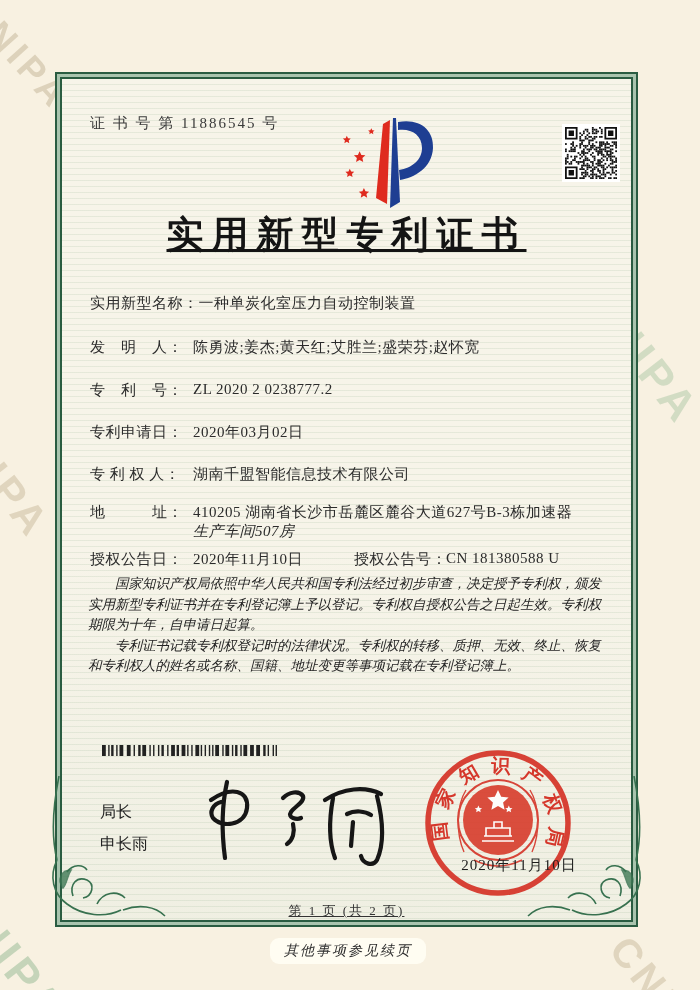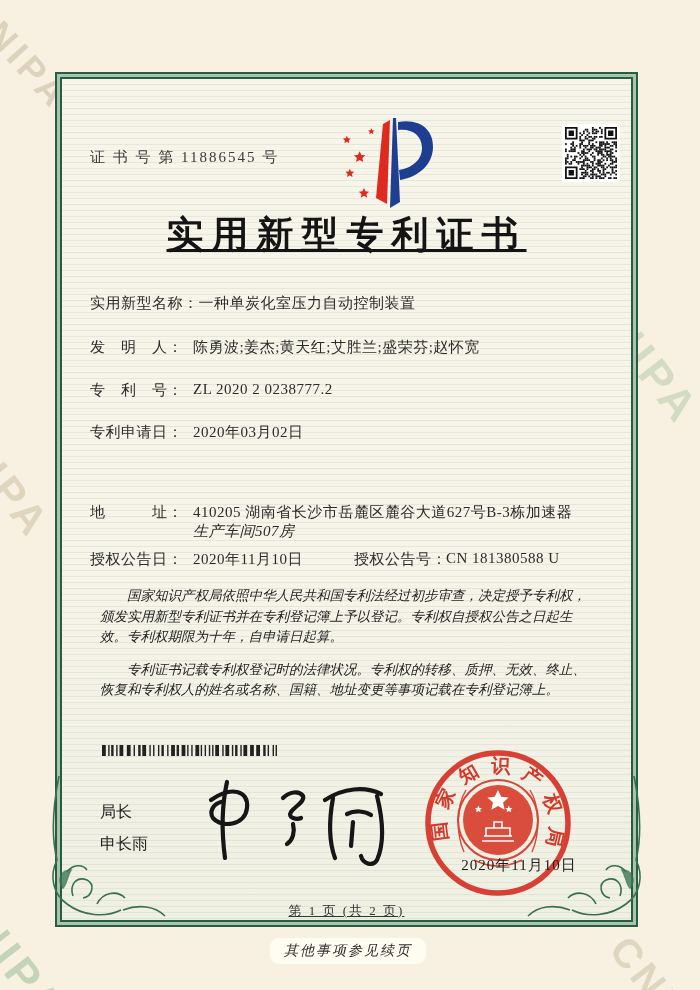--- a/index.html
+++ b/index.html
@@ -9,30 +9,30 @@
       font-weight:bold;letter-spacing:5px;transform-origin:0 0;white-space:nowrap;
       pointer-events:none;user-select:none;}
   #frame{position:absolute;left:55px;top:72px;width:579px;height:851px;
          border:2px solid #2a5c41;
          box-shadow:inset 0 0 0 3px #a9c4ae, inset 0 0 0 5px #2a5c41;
          background:
            linear-gradient(180deg, rgba(140,175,140,0) 55%, rgba(140,175,140,0.07) 100%),
            repeating-linear-gradient(0deg, rgba(110,155,115,0.13) 0 1px, rgba(0,0,0,0) 1px 6px),
            #f7f4e9;}
   .abs{position:absolute;}
-  #cert-no{left:33px;top:40px;font-size:15px;letter-spacing:2px;color:#3a3a3a;margin-top:34px;}
+  #cert-no{left:33px;top:40px;font-size:15px;letter-spacing:2px;color:#3a3a3a;}
   #title{left:0;top:136px;width:100%;text-align:center;font-size:37px;font-weight:bold;
          letter-spacing:8px;color:#141414;text-decoration:underline;}
   .row{left:33px;font-size:15px;letter-spacing:0.5px;width:530px;}
   .row .lbl{display:inline-block;min-width:103px;vertical-align:top;}
   .row .val{display:inline-block;vertical-align:top;}
   .addr2{margin-left:103px;font-style:italic;}
   #paragraphs{left:31px;top:500px;width:522px;font-size:13.5px;line-height:20.5px;
               font-style:italic;color:#232323;}
-  #paragraphs p{margin:12px;text-indent:2em;}
+  #paragraphs p{margin:0;text-indent:2em;}
   #commissioner{left:43px;top:722px;font-family:"Liberation Sans","DejaVu Sans",sans-serif;
                 font-size:16px;line-height:32px;color:#222;}
   #pageno{left:0;top:828px;width:100%;text-align:center;font-size:13px;letter-spacing:2px;color:#333;text-decoration:underline;}
   #note{position:absolute;left:270px;top:938px;padding:4px 14px;background:#fffdf2;
         border-radius:9px;font-size:14px;font-style:italic;letter-spacing:2px;color:#2d2d2d;}
   #grant-stamp{left:382px;top:782px;width:160px;text-align:center;font-size:15px;
                letter-spacing:1px;color:#1d1d1d;}
   svg{display:block;}
 </style>
 </head>
@@ -388,20 +388,23 @@
   </div>
   <div class="abs row" style="top:264px;">
     <span class="lbl">发　明　人：</span><span class="val">陈勇波;姜杰;黄天红;艾胜兰;盛荣芬;赵怀宽</span>
   </div>
   <div class="abs row" style="top:307px;">
     <span class="lbl">专　利　号：</span><span class="val">ZL 2020 2 0238777.2</span>
   </div>
   <div class="abs row" style="top:349px;">
     <span class="lbl">专利申请日：</span><span class="val">2020年03月02日</span>
   </div>
+  <div class="abs row" style="top:391px;">
+    <span class="lbl">专 利 权 人：</span><span class="val">湖南千盟智能信息技术有限公司</span>
+  </div>
   <div class="abs row" style="top:429px;">
     <span class="lbl">地　　　址：</span><span class="val">410205 湖南省长沙市岳麓区麓谷大道627号B-3栋加速器</span>
     <div class="addr2">生产车间507房</div>
   </div>
   <div class="abs row" style="top:476px;">
     <span class="lbl">授权公告日：</span><span class="val">2020年11月10日</span>
     <span style="position:absolute;left:264px;">授权公告号：</span>
     <span style="position:absolute;left:356px;">CN 181380588 U</span>
   </div>
 

